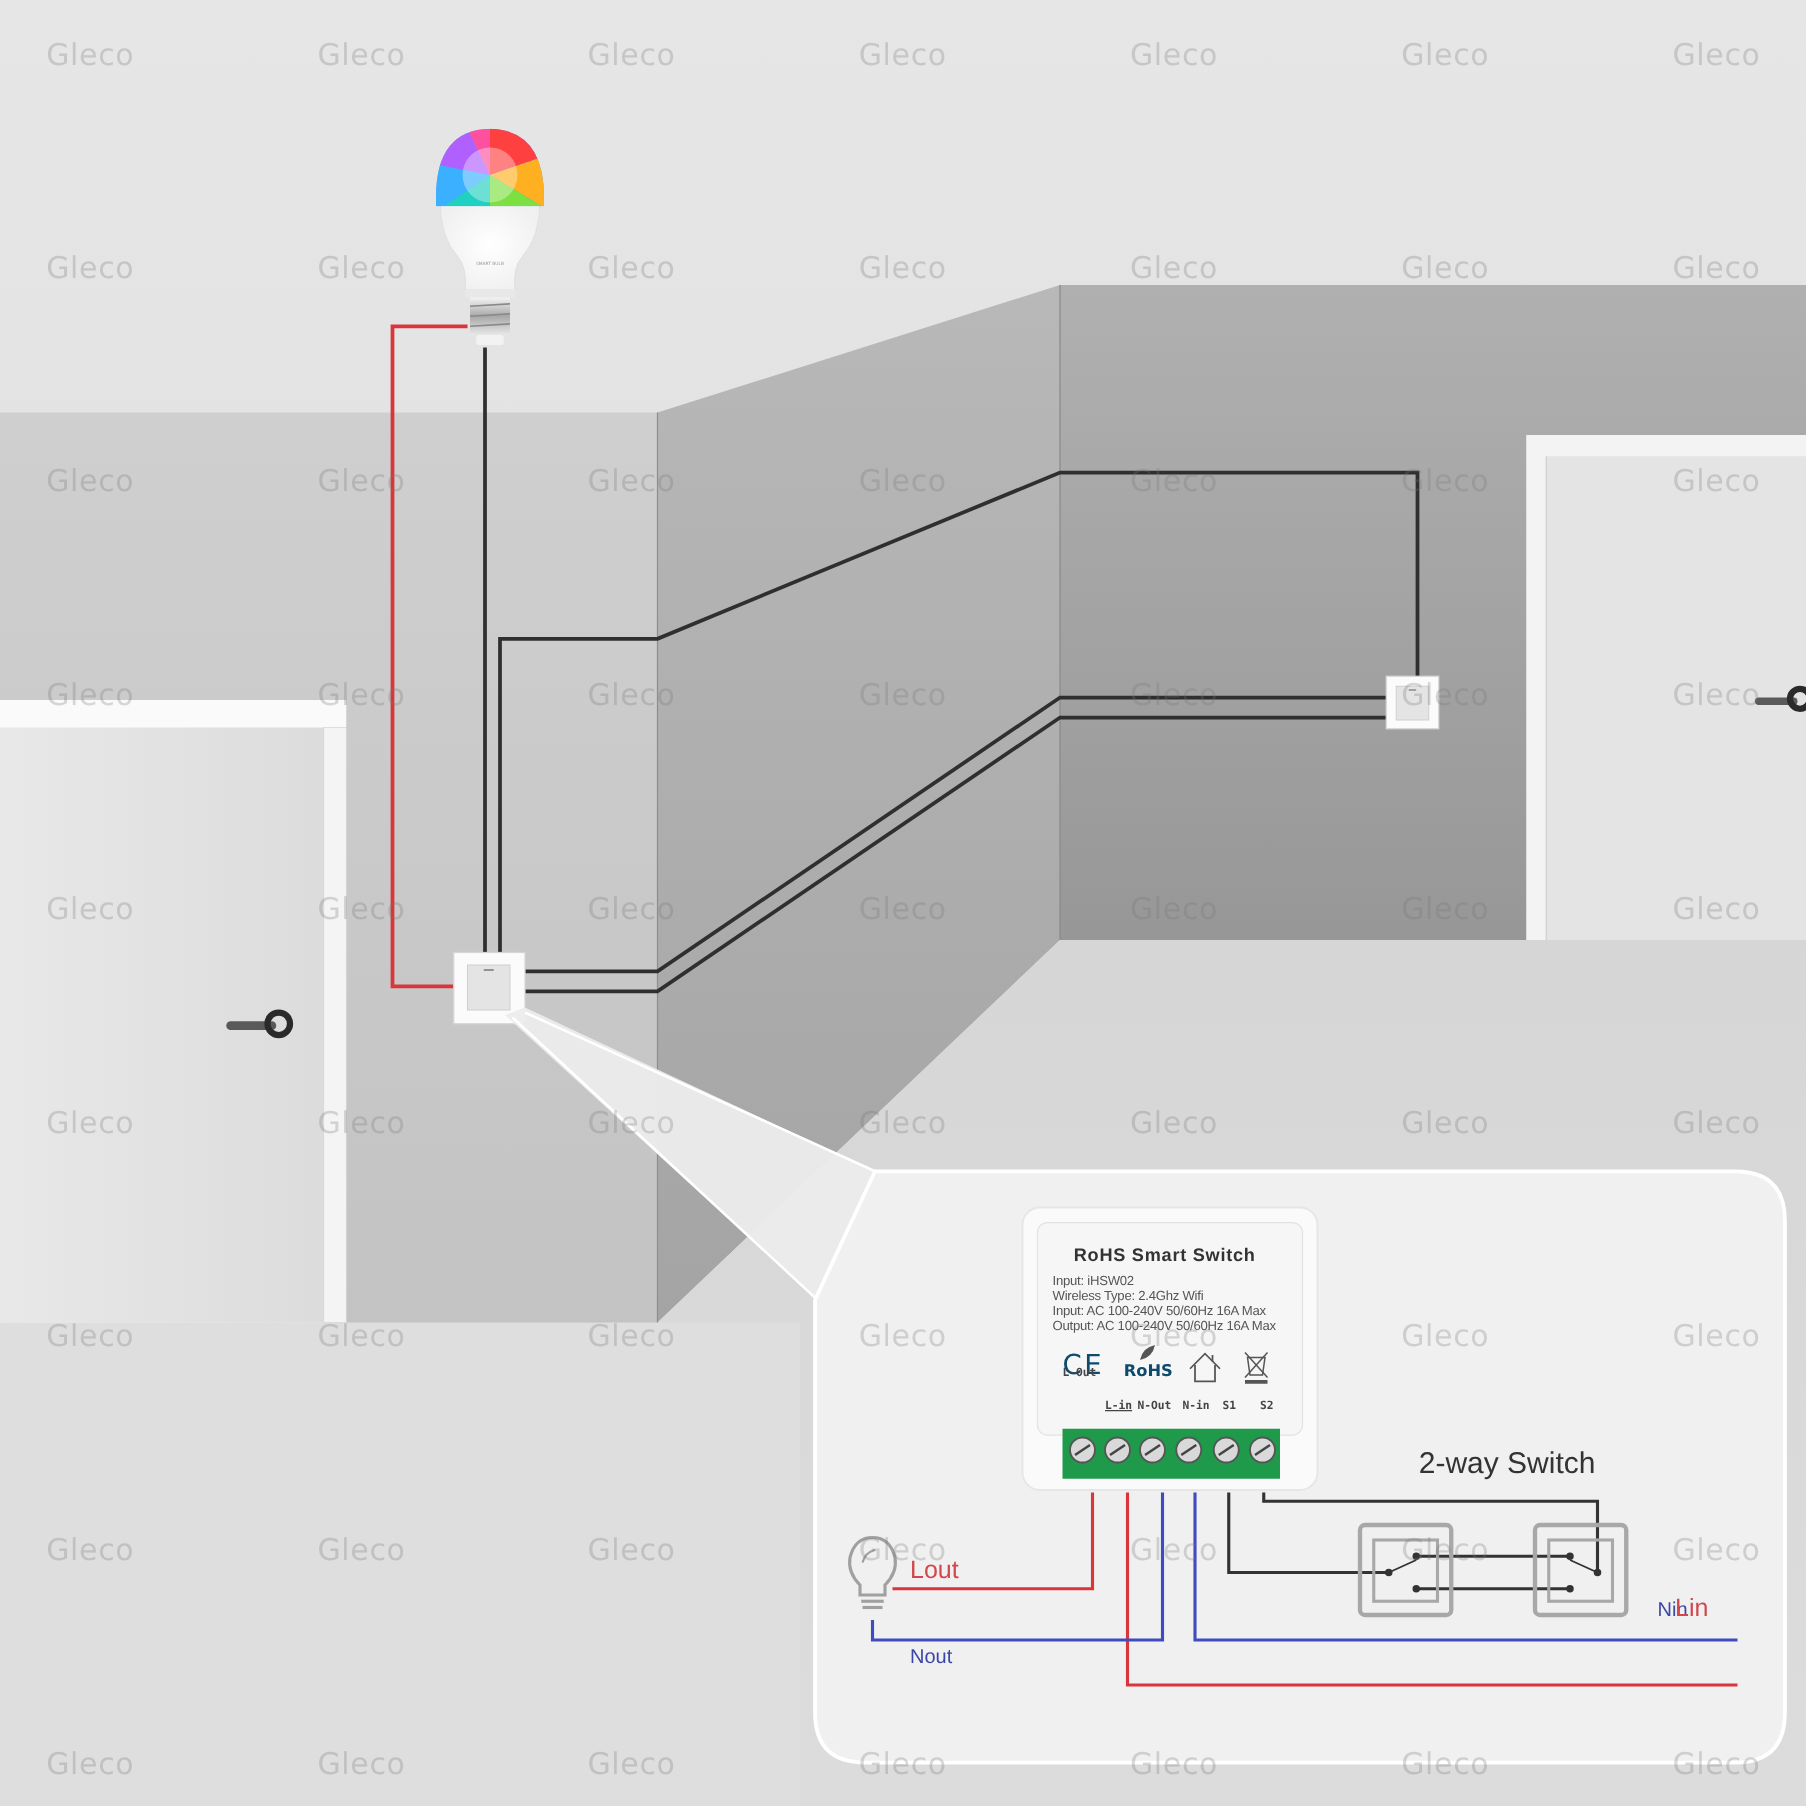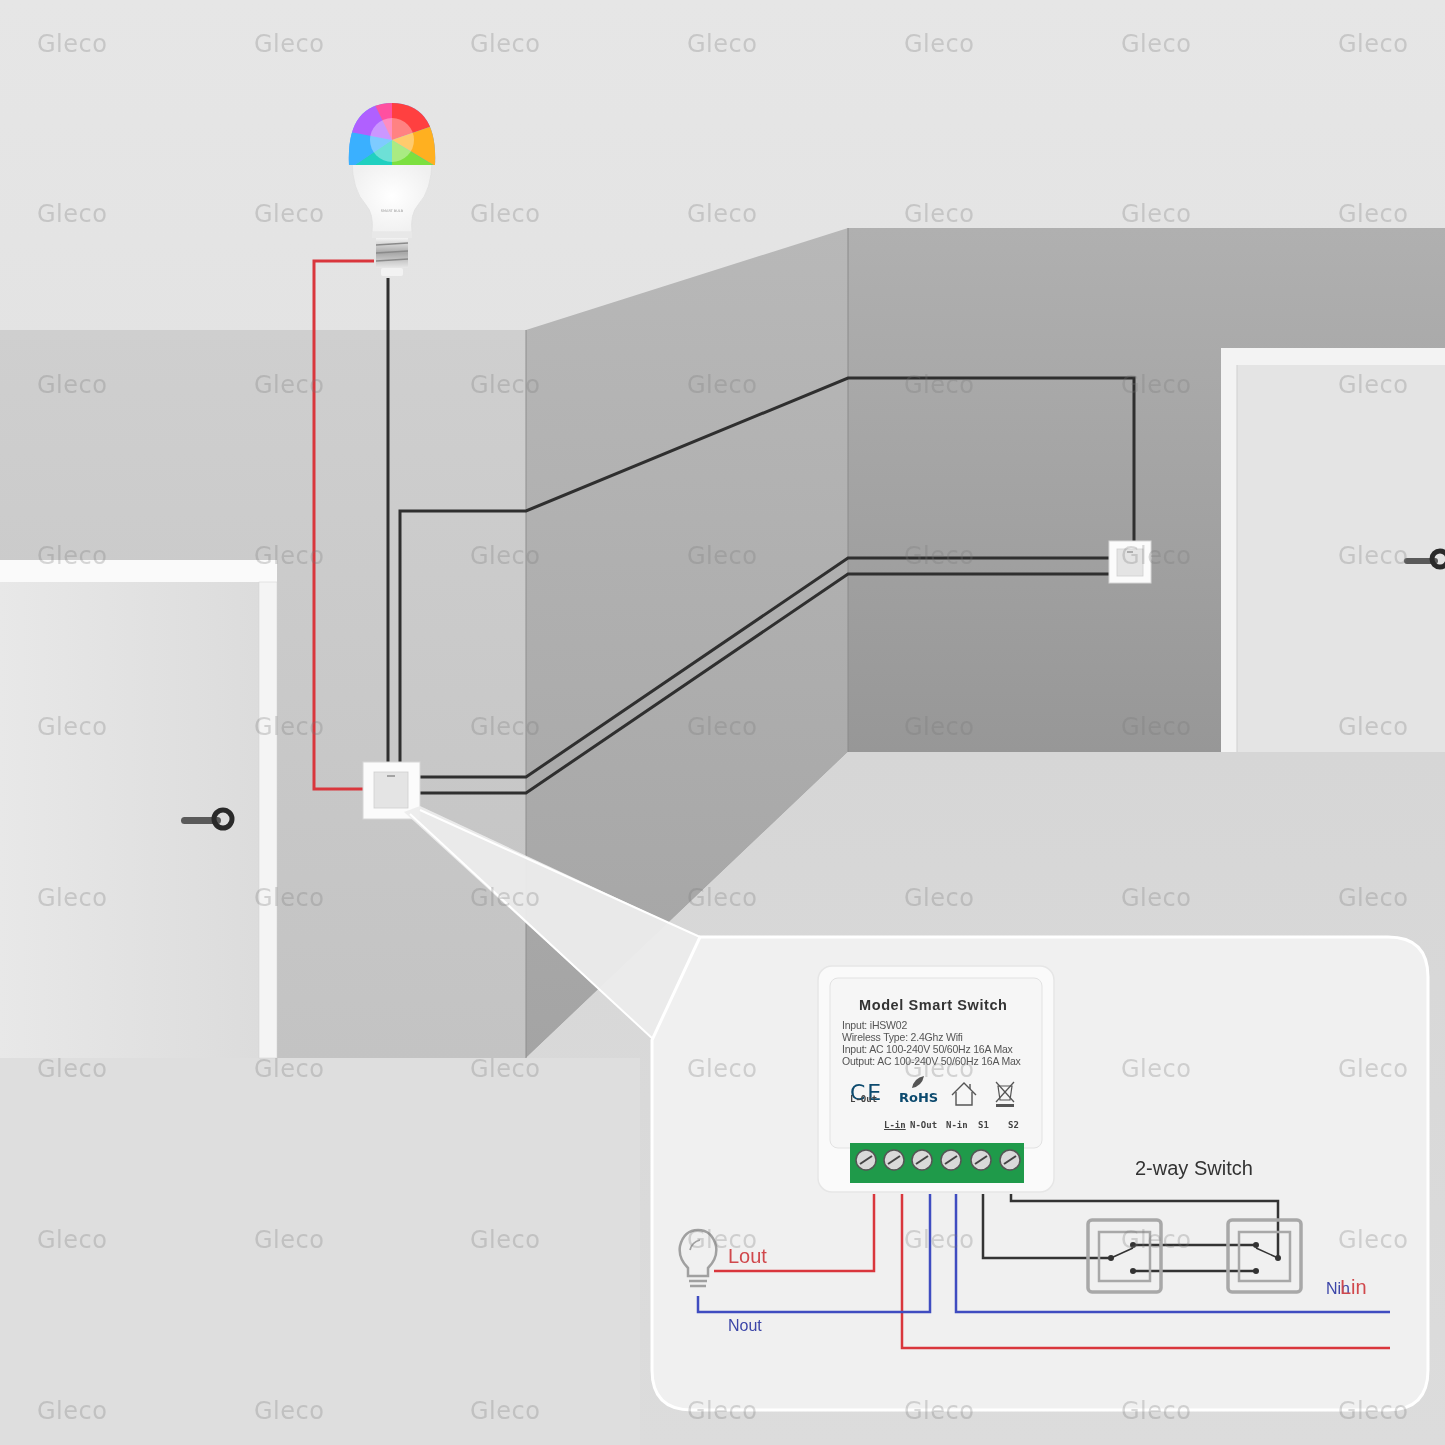--- a/index.html
+++ b/index.html
@@ -12,21 +12,21 @@
     letter-spacing: -1.5px; color: #000; z-index: 5;
   }
   .wm {
     position: absolute; font-family: "DejaVu Sans", sans-serif; font-size: 24px;
     color: rgba(120,120,120,0.28); pointer-events: none; z-index: 20; letter-spacing: 0.5px;
   }
   .lbl { position: absolute; font-family: "Liberation Sans", sans-serif; z-index: 12; white-space: nowrap; }
   .module-title { font-weight: bold; font-size: 14.5px; color: #333; letter-spacing: 0.6px; }
   .module-spec { font-size: 10.5px; color: #555; line-height: 12px; letter-spacing: -0.2px; }
   .term { font-family: "DejaVu Sans Mono", monospace; font-size: 9px; font-weight: bold; color: #444; }
-  .twoway { font-size: 20px; color: #333; }
+  .twoway { font-size: 24px; color: #333; }
   .wire-red { font-size: 20px; color: #d0484c; }
   .wire-blue { font-size: 16px; color: #3c46a8; }
   .cert { font-family: "DejaVu Sans", sans-serif; color: #0c4a6e; }
 </style>
 </head>
 <body>
 
 <div id="stage">
 
   <svg id="scene" width="1445" height="1445" viewBox="0 0 1445 1445">
@@ -249,21 +249,21 @@
 
     <g fill="none" stroke="#a0a0a0" stroke-width="2.5">
       <path d="M688,1268 Q678,1258 680,1246 Q684,1230 698,1230 Q712,1230 716,1246 Q718,1258 708,1268 L708,1276 L688,1276 Z"></path>
       <line x1="689" y1="1281" x2="707" y2="1281"></line>
       <line x1="690" y1="1286" x2="706" y2="1286"></line>
       <path d="M690,1250 Q692,1242 700,1240" stroke-width="1.8"></path>
     </g>
   </svg>
 
 
-  <div class="lbl module-title" style="left:859px; top:997px;">Model  Smart  Switch</div>
+  <div class="lbl module-title" style="left:859px; top:997px;">RoHS  Smart  Switch</div>
   <div class="lbl module-spec" style="left:842px; top:1019px;">Input: iHSW02</div>
   <div class="lbl module-spec" style="left:842px; top:1031px;">Wireless Type: 2.4Ghz Wifi</div>
   <div class="lbl module-spec" style="left:842px; top:1043px;">Input: AC 100-240V 50/60Hz 16A Max</div>
   <div class="lbl module-spec" style="left:842px; top:1055px;">Output: AC 100-240V 50/60Hz 16A Max</div>
 
   <div class="lbl cert" style="left:850px; top:1080px; font-size:22px; letter-spacing:2px;">CE</div>
   <div class="lbl cert" style="left:899px; top:1090px; font-size:13px; font-weight:bold;">RoHS</div>
 
   <div class="lbl term" style="left:850px; top:1094px;">L-Out</div>
   <div class="lbl term" style="left:884px; top:1120px;text-decoration:underline;">L-in</div>

